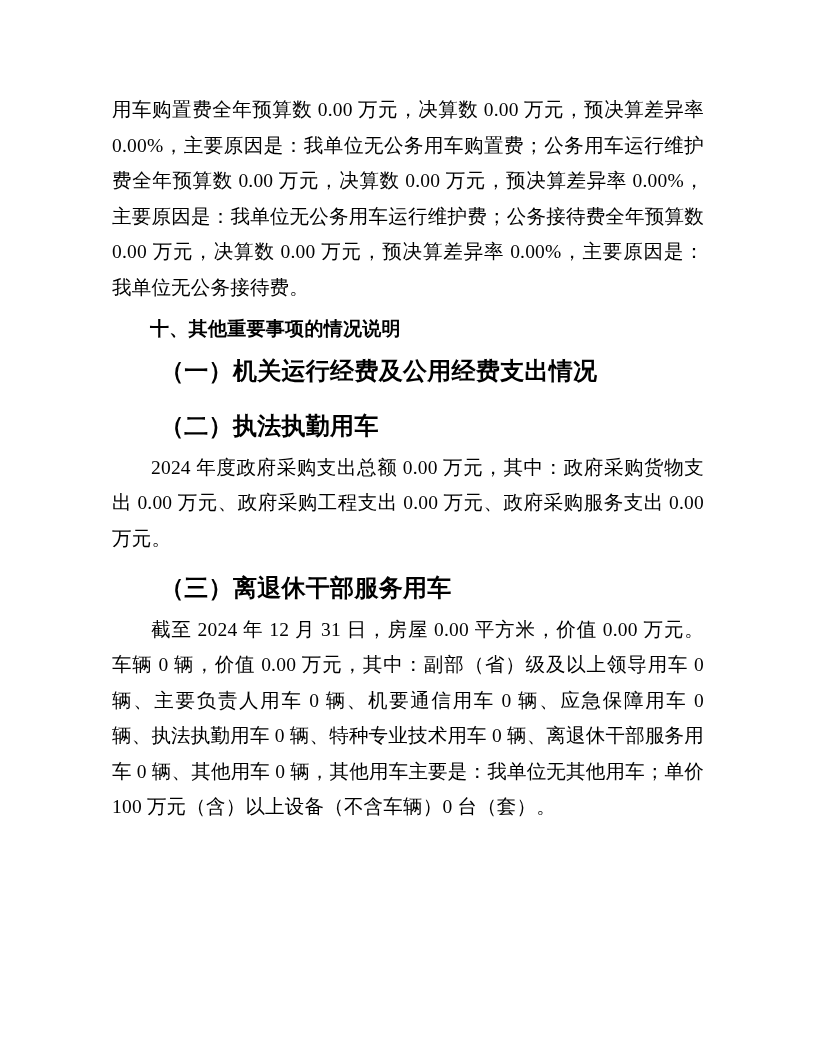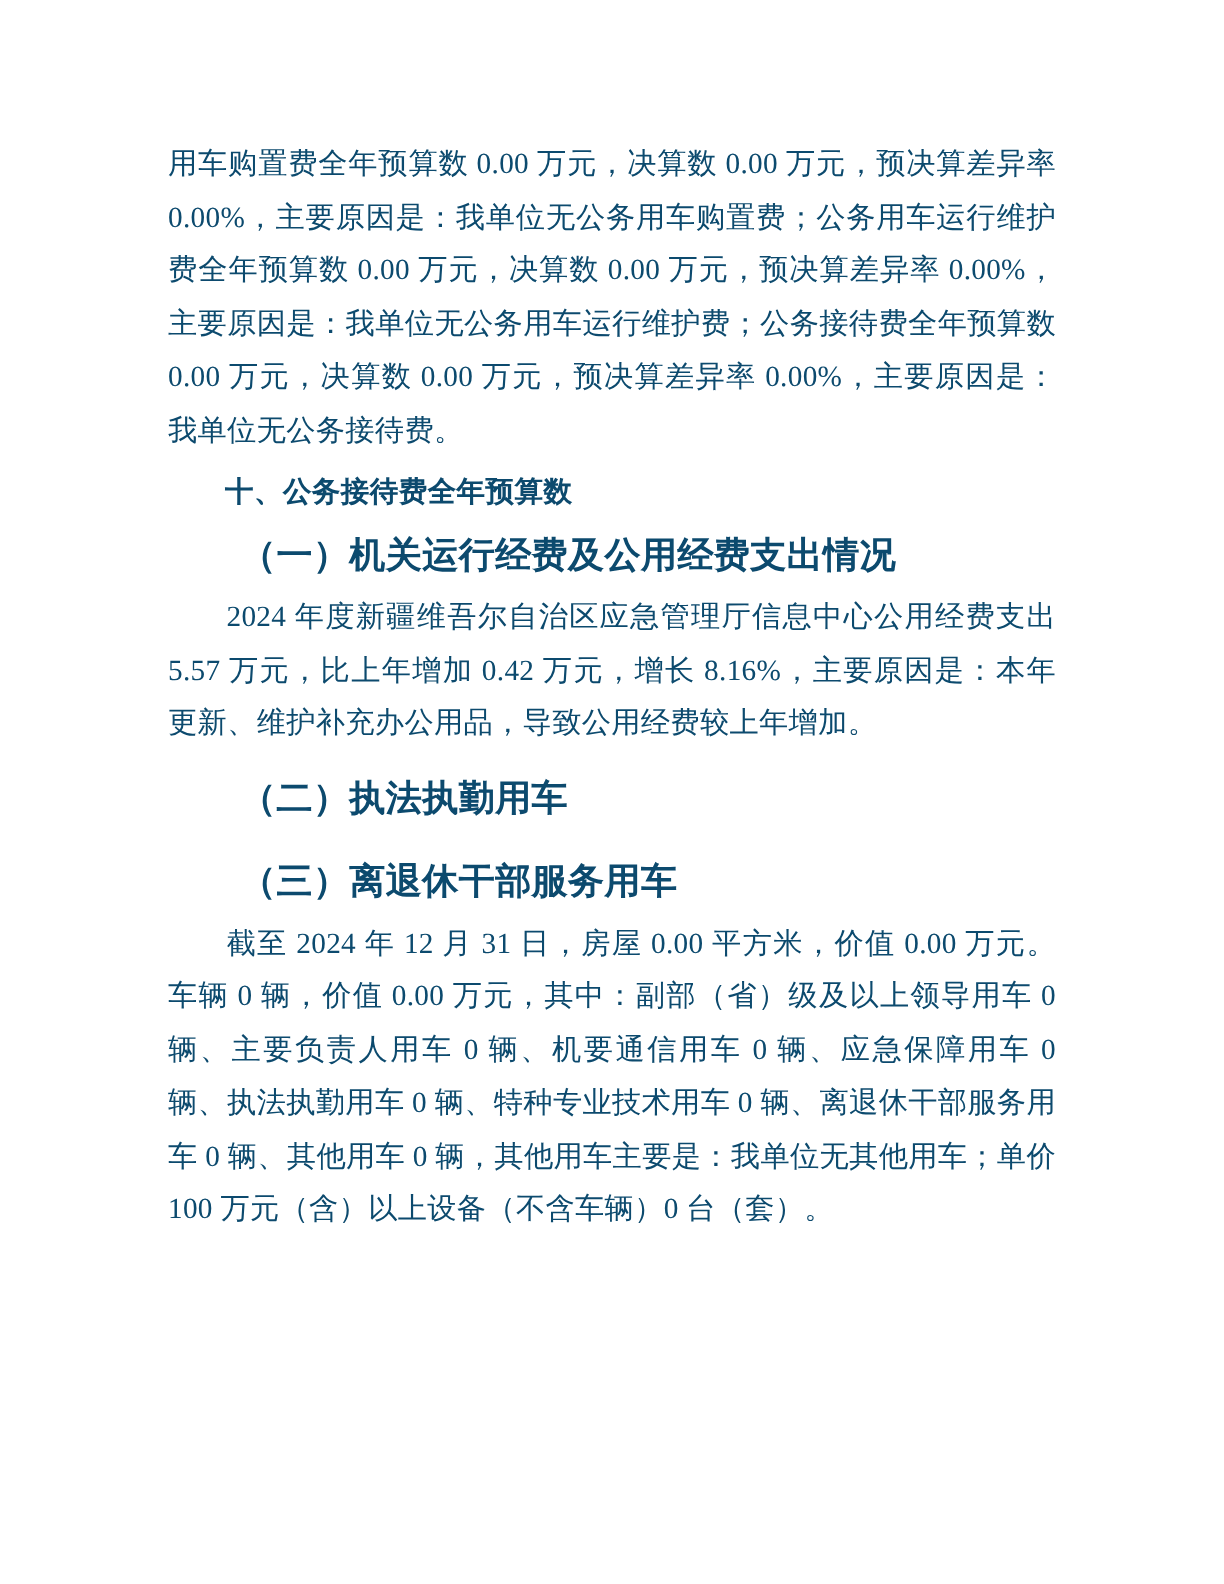--- a/index.html
+++ b/index.html
@@ -8,21 +8,21 @@
     background: #ffffff;
   }
   .page {
     width: 816px;
     height: 1056px;
     position: relative;
     background: #ffffff;
     box-sizing: border-box;
     padding: 92px 112px 60px 112px;
     font-family: "Liberation Serif", "DejaVu Serif", serif;
-    color: #0c4a6e;
+    color: #000000;
   }
   .doc-body {
     font-size: 19.5px;
     line-height: 35.5px;
     text-align: justify;
     text-justify: inter-ideograph;
   }
   p {
     margin: 0;
   }
@@ -55,36 +55,36 @@
 </head>
 <body>
 
 <div class="page">
   <div class="doc-body">
 
     <p class="para-flat">用车购置费全年预算数 0.00 万元，决算数 0.00 万元，预决算差异率 0.00%，主要原因是：我单位无公务用车购置费；公务用车运行维护费全年预算数 0.00 万元，决算数 0.00 万元，预决算差异率 0.00%，主要原因是：我单位无公务用车运行维护费；公务接待费全年预算数 0.00 万元，决算数 0.00 万元，预决算差异率 0.00%，主要原因是：我单位无公务接待费。</p>
 
     <div class="spacer-sm"></div>
 
-    <p class="heading-lvl1">十、公务接待费全年预算数</p>
+    <p class="heading-lvl1">十、其他重要事项的情况说明</p>
 
     <div class="spacer-sm"></div>
 
     <p class="heading">（一）机关运行经费及公用经费支出情况</p>
 
     <div class="spacer-sm"></div>
 
-    <p class="para">2024 年度新疆维吾尔自治区应急管理厅信息中心公用经费支出 5.57 万元，比上年增加 0.42 万元，增长 8.16%，主要原因是：本年更新、维护补充办公用品，导致公用经费较上年增加。</p>
 
     <div class="spacer-md"></div>
 
     <p class="heading">（二）执法执勤用车</p>
 
     <div class="spacer-sm"></div>
 
+    <p class="para">2024 年度政府采购支出总额 0.00 万元，其中：政府采购货物支出 0.00 万元、政府采购工程支出 0.00 万元、政府采购服务支出 0.00 万元。</p>
 
 
     <div class="spacer-md"></div>
 
     <p class="heading">（三）离退休干部服务用车</p>
 
     <div class="spacer-sm"></div>
 
     <p class="para">截至 2024 年 12 月 31 日，房屋 0.00 平方米，价值 0.00 万元。车辆 0 辆，价值 0.00 万元，其中：副部（省）级及以上领导用车 0 辆、主要负责人用车 0 辆、机要通信用车 0 辆、应急保障用车 0 辆、执法执勤用车 0 辆、特种专业技术用车 0 辆、离退休干部服务用车 0 辆、其他用车 0 辆，其他用车主要是：我单位无其他用车；单价 100 万元（含）以上设备（不含车辆）0 台（套）。</p>
 

